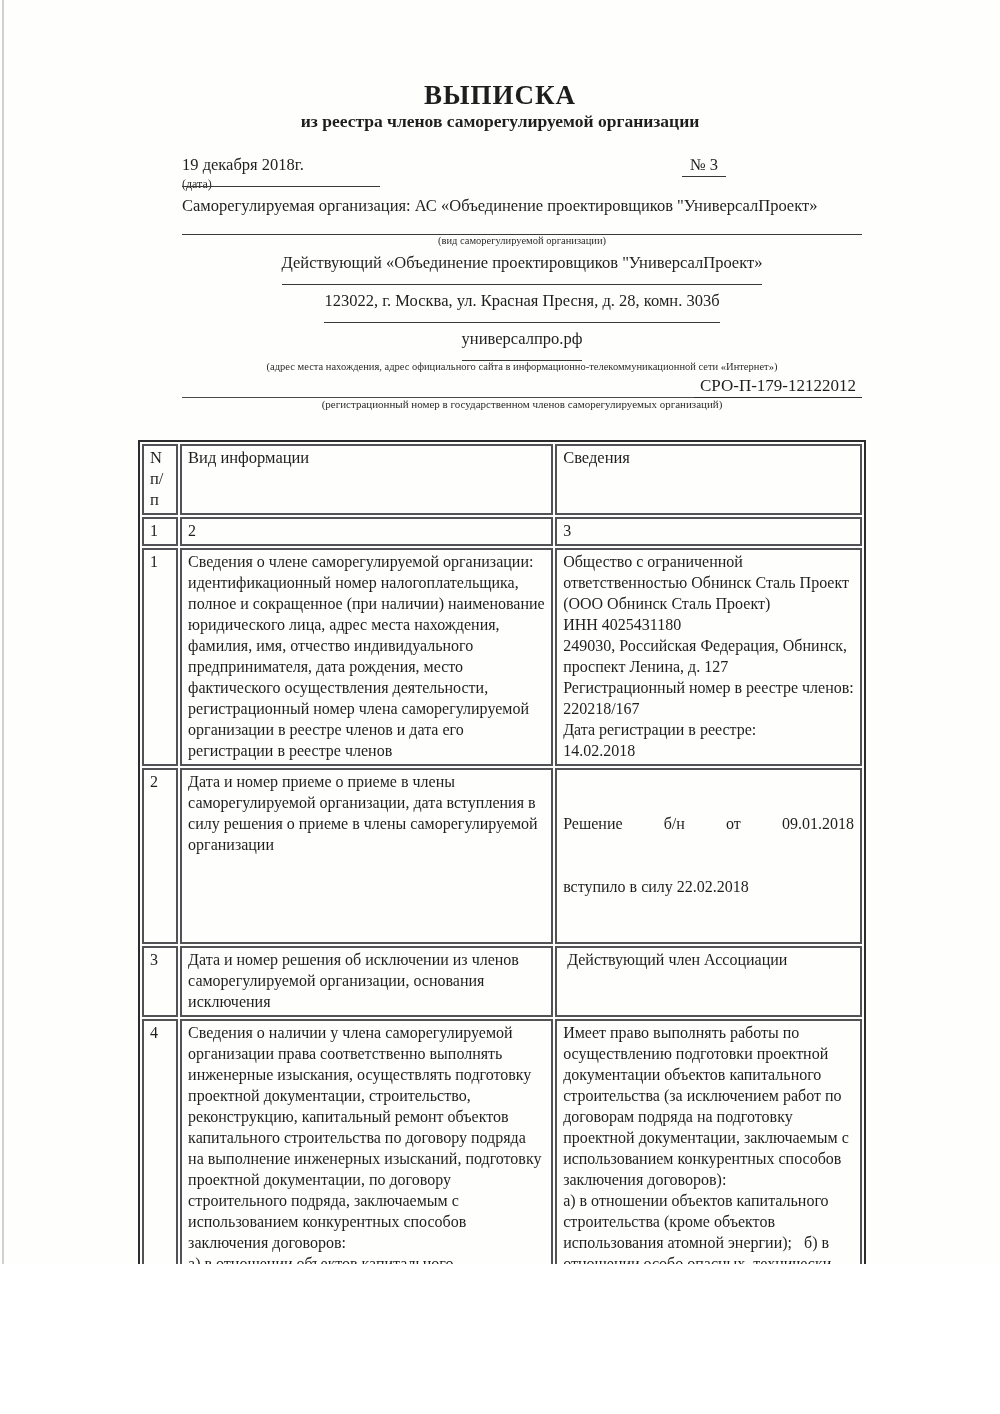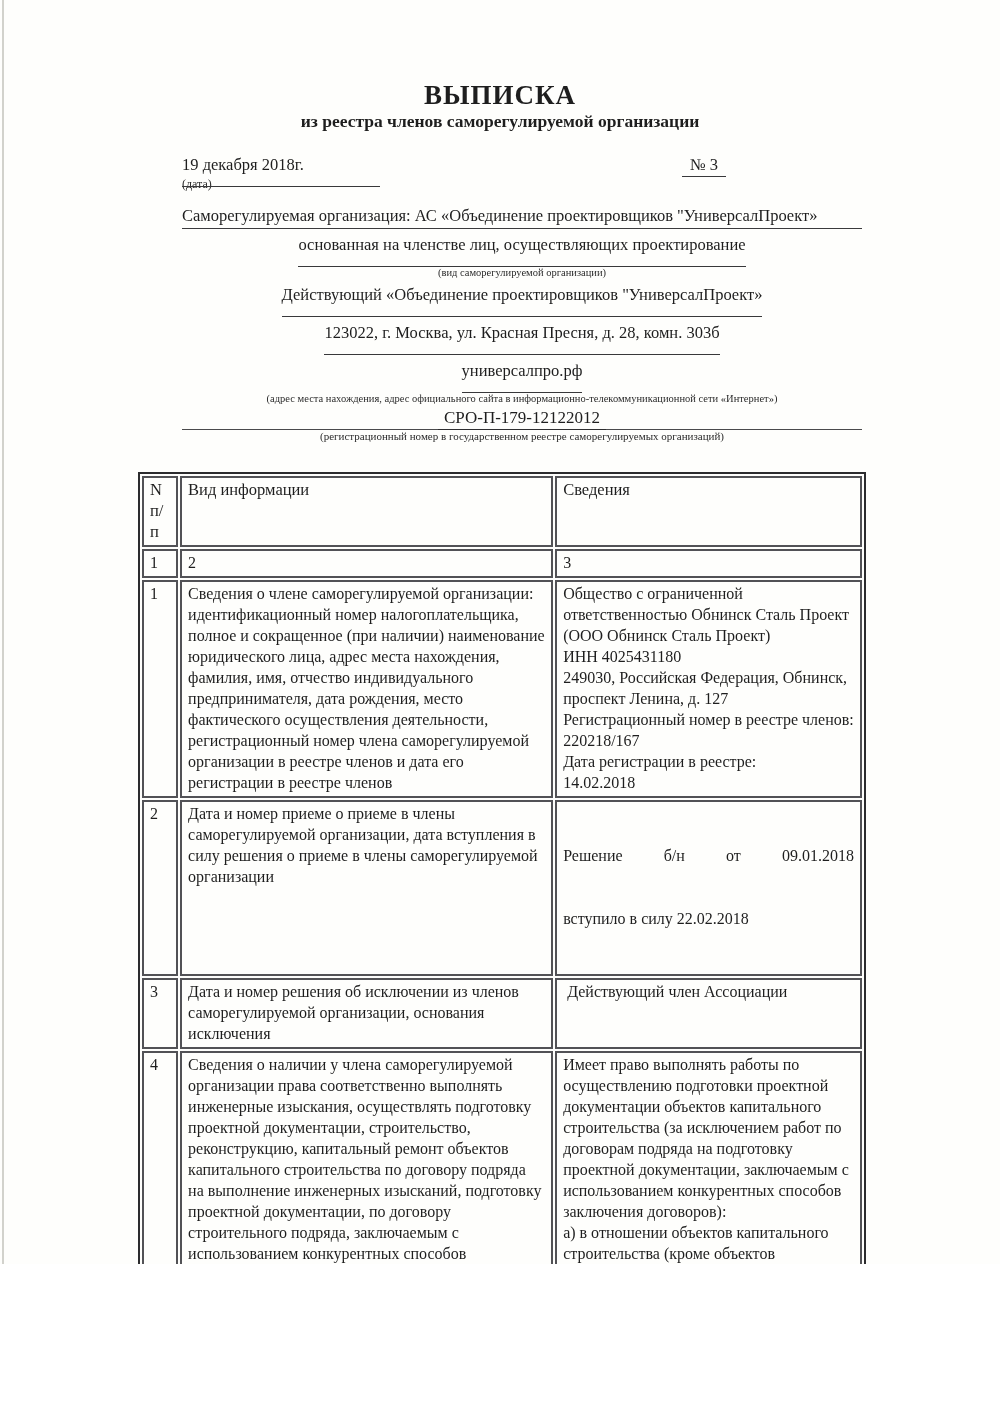--- a/index.html
+++ b/index.html
@@ -66,27 +66,27 @@
   .caption {
     font-size: 12px;
     color: #2b2b2b;
     line-height: 12px;
   }
   .caption.center { text-align: center; }
   .caption.mid { font-size: 10.5px; }
   .caption.reg-cap { font-size: 11px; }
   .full-underline {
     border-bottom: 1.5px solid #3a3a3c;
-    padding-bottom: 2px;
-    margin-top: 15px;
+    padding-bottom: 18px;
+    margin-top: 5px;
   }
   .center-line { text-align: center; margin-top: 5px; }
   .reg-block {
     border-bottom: 1.5px solid #4a4a4c;
-    text-align: center;
+    text-align: right;
     margin-top: 2px;
     padding-bottom: 0;
   }
   .reg-block .reg-num {
     display: inline-block;
     font-size: 17px;
     border-bottom: 1.5px solid #2e2e30;
     margin-bottom: -1.5px;
     padding: 0 6px 1px 6px;
   }
@@ -134,41 +134,38 @@
     <div class="head">
 
       <div class="date-row">
         <span class="u date">19 декабря 2018г.</span>
         <span class="u num">№ 3</span>
       </div>
       <div class="caption">(дата)</div>
 
       <div class="full-underline">Саморегулируемая организация: АС «Объединение проектировщиков "УниверсалПроект»</div>
 
-      <div class="center-line">
-        <span class="u">основанная на членстве лиц, осуществляющих проектирование</span>
-      </div>
       <div class="caption center mid">(вид саморегулируемой организации)</div>
 
       <div class="center-line">
         <span class="u">Действующий «Объединение проектировщиков "УниверсалПроект»</span>
       </div>
 
       <div class="center-line">
         <span class="u">123022, г. Москва, ул. Красная Пресня, д. 28, комн. 303б</span>
       </div>
       <div class="center-line">
         <span class="u">универсалпро.рф</span>
       </div>
       <div class="caption center mid">(адрес места нахождения, адрес официального сайта в информационно-телекоммуникационной сети «Интернет»)</div>
 
       <div class="reg-block">
         <span class="reg-num">СРО-П-179-12122012</span>
       </div>
-      <div class="caption center reg-cap">(регистрационный номер в государственном реестре саморегулируемых организаций)</div>
+      <div class="caption center reg-cap">(регистрационный номер в государственном членов саморегулируемых организаций)</div>
 
     </div>
 
     <table class="reg-table">
       <colgroup>
         <col class="c-num">
           <col class="c-info">
           <col class="c-details">
       </colgroup>
       <thead>

